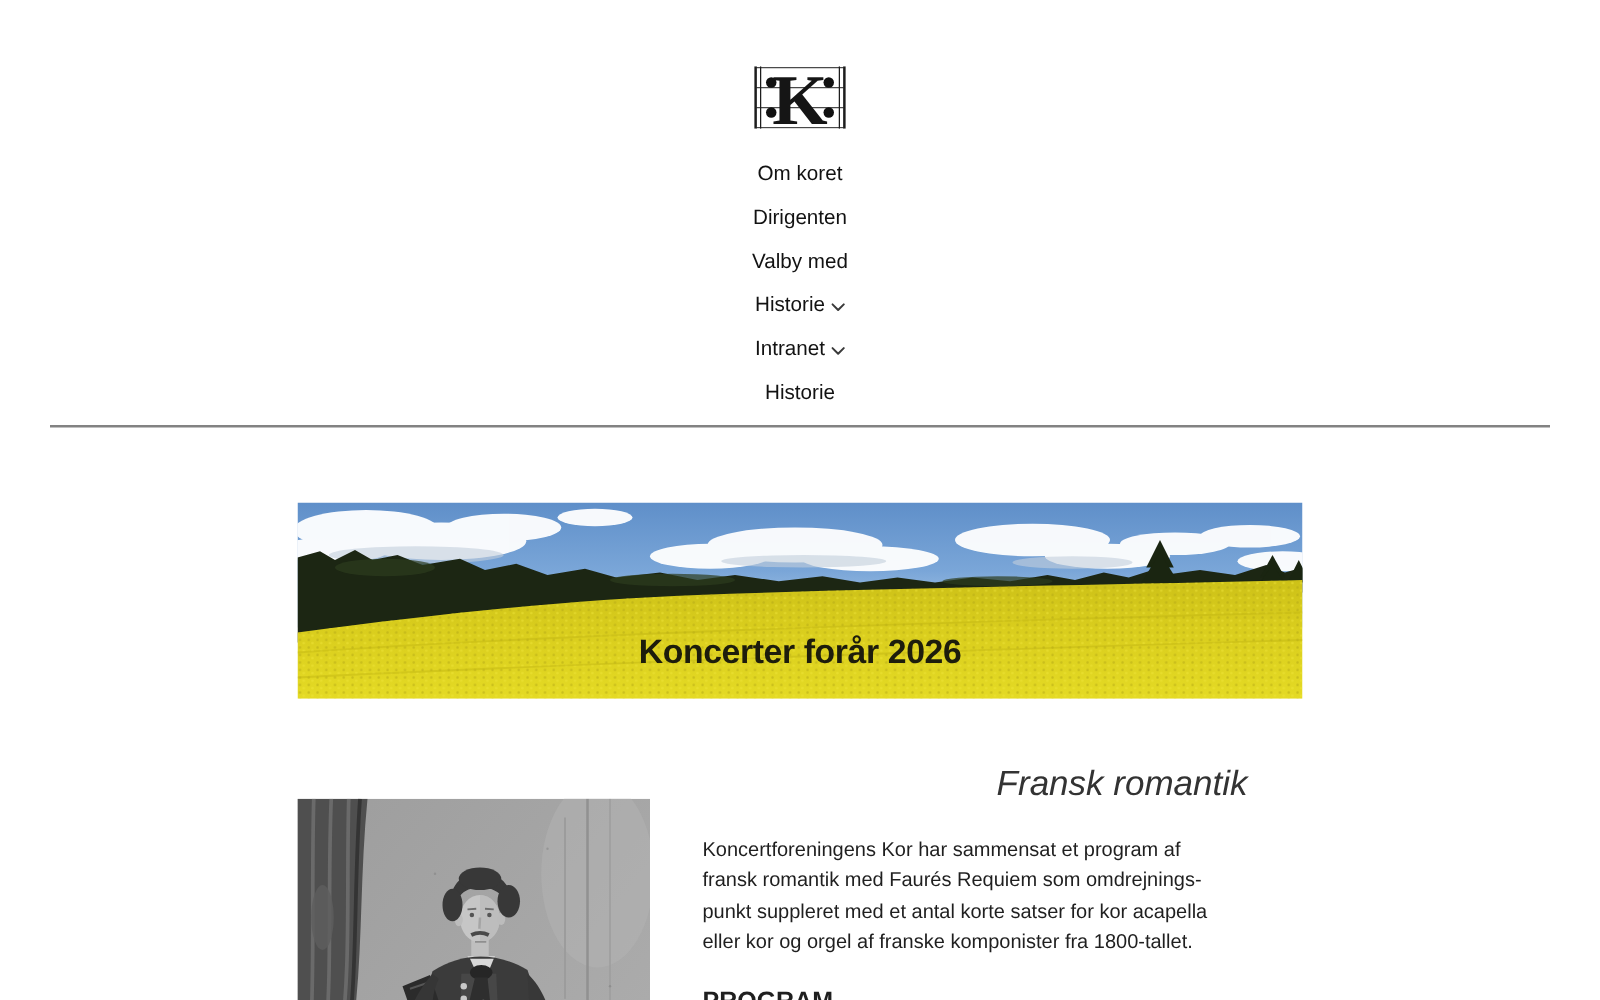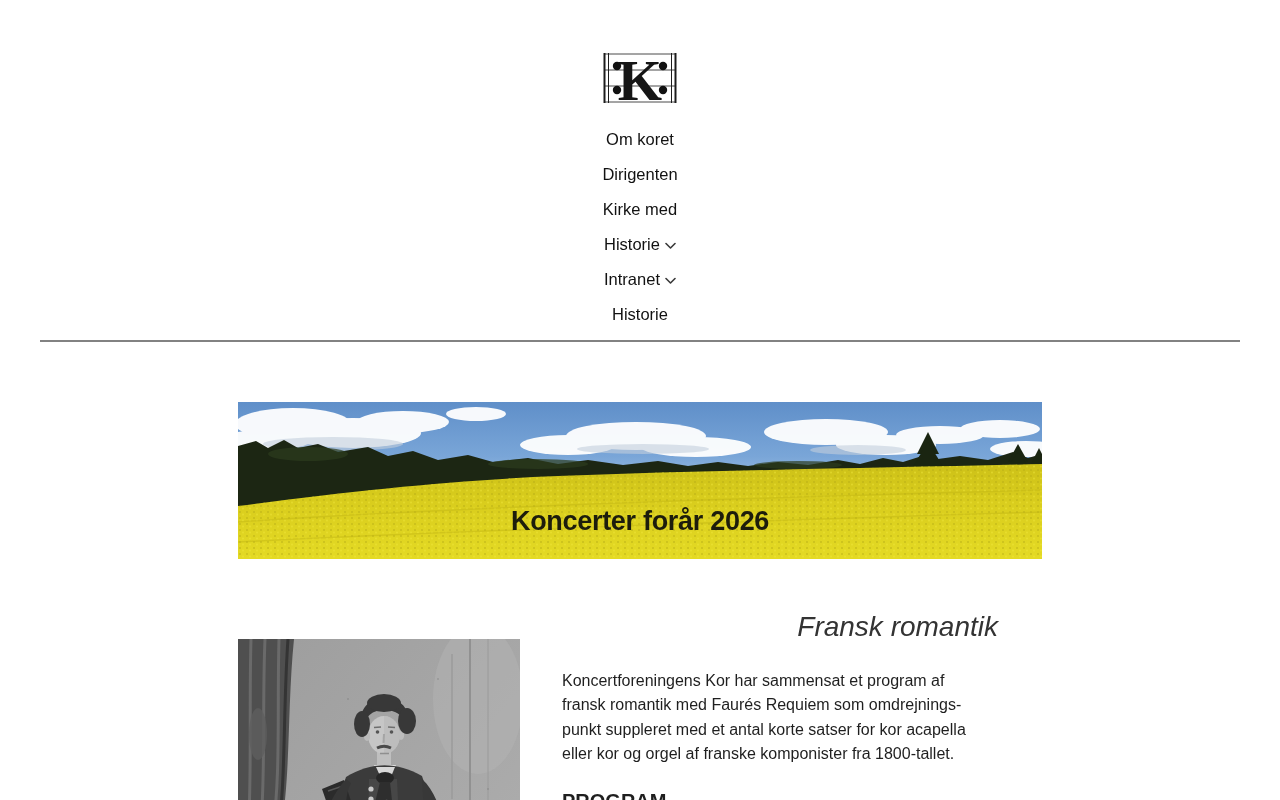--- a/index.html
+++ b/index.html
@@ -74,21 +74,21 @@
   </div>
 
   <nav class="main-nav">
     <span class="nav-item">
       <span>Om koret</span>
     </span>
     <span class="nav-item">
       <span>Dirigenten</span>
     </span>
     <span class="nav-item">
-      <span>Kirke med</span>
+      <span>Valby med</span>
     </span>
     <span class="nav-item">
       <span>Historie</span>
       <span class="chev">
         <svg width="11" height="8" viewBox="0 0 11 8">
             <polyline points="1,1.5 5.5,6 10,1.5" fill="none" stroke="#3a3a3a" stroke-width="1.6" stroke-linecap="round" stroke-linejoin="round"></polyline>
           </svg>
       </span>
     </span>
     <span class="nav-item">

